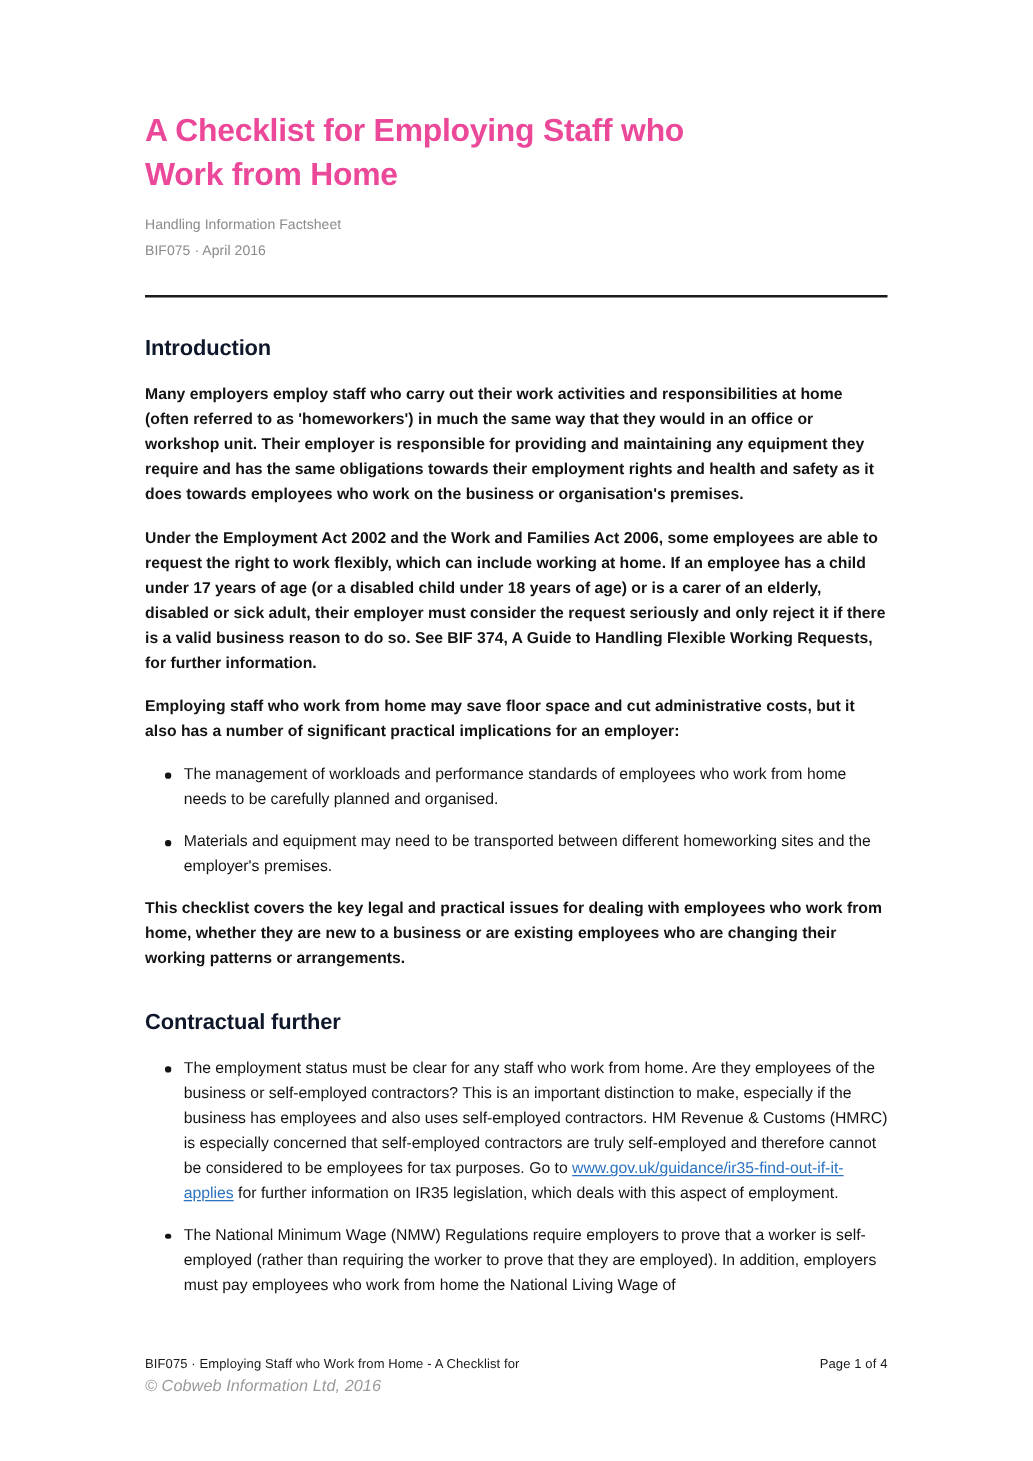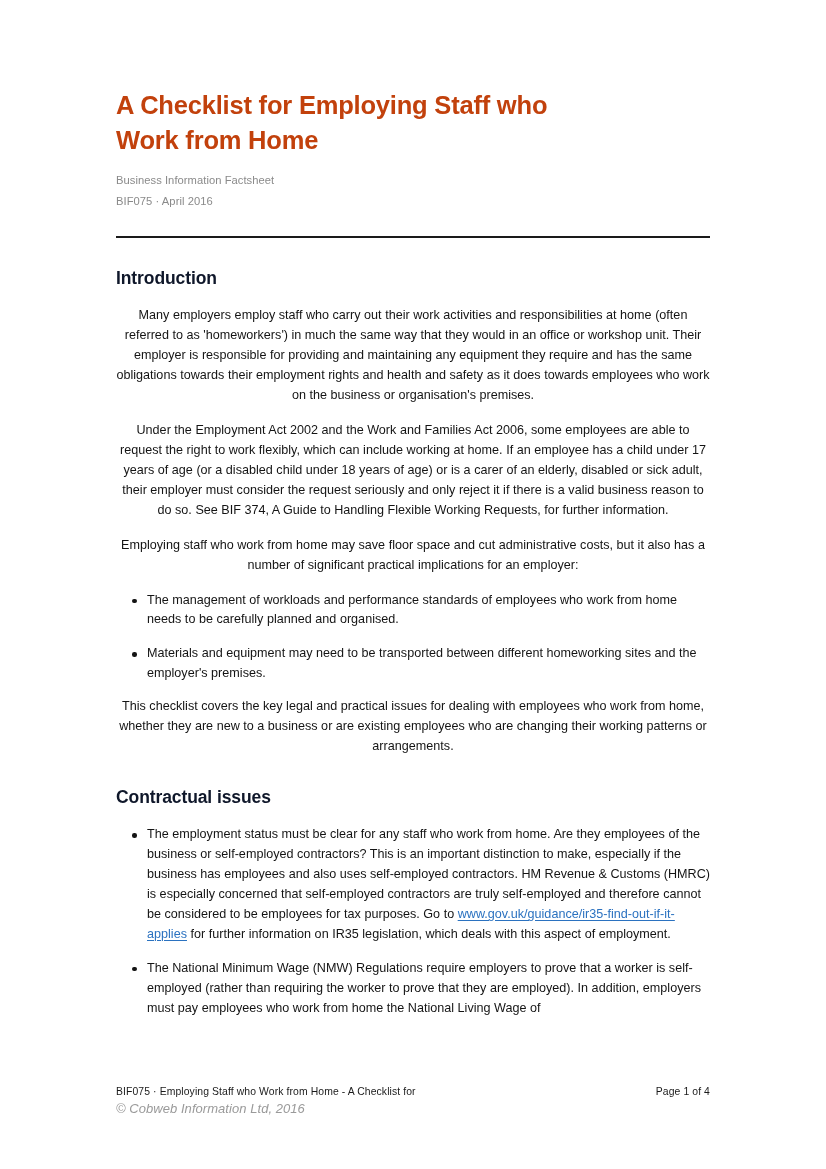--- a/index.html
+++ b/index.html
@@ -26,21 +26,21 @@
 
   
   .masthead {
     padding-top: 88px;
   }
   .doc-title {
     font-size: 25.5px;
     font-weight: bold;
     line-height: 1.36;
     letter-spacing: -0.2px;
-    color: #c2410c;
+    color: #ec4899;
     margin: 0;
     max-width: 480px;
   }
   .doc-subtitle {
     font-size: 11.2px;
     color: #8a8a8a;
     margin-top: 15px;
     line-height: 1.55;
     letter-spacing: 0.05px;
   }
@@ -71,21 +71,22 @@
   }
   h2.section-heading.spaced {
     margin-top: 30px;
   }
   p.para {
     font-size: 12.6px;
     line-height: 1.585;
     margin: 0 0 15px 0;
     color: #141414;
     letter-spacing: 0.01px;
-    text-align: center;
+    text-align: left;
+    font-weight: bold;
   }
   ul.bullets {
     list-style: none;
     margin: 0 0 13px 0;
     padding: 0;
   }
   ul.bullets li {
     position: relative;
     padding-left: 31px;
     font-size: 12.6px;
@@ -144,21 +145,21 @@
     letter-spacing: 0.05px;
   }
 </style>
 </head>
 <body>
 
 <div class="page">
 
   <header class="masthead">
     <h1 class="doc-title">A Checklist for Employing Staff who Work from Home</h1>
-    <div class="doc-subtitle">Business Information Factsheet</div>
+    <div class="doc-subtitle">Handling Information Factsheet</div>
     <div class="doc-ref">BIF075 · April 2016</div>
     <hr class="rule">
   </header>
 
   <main class="content">
 
     <section>
       <h2 class="section-heading">Introduction</h2>
 
       <p class="para">Many employers employ staff who carry out their work activities and responsibilities at home (often referred to as 'homeworkers') in much the same way that they would in an office or workshop unit. Their employer is responsible for providing and maintaining any equipment they require and has the same obligations towards their employment rights and health and safety as it does towards employees who work on the business or organisation's premises.</p>
@@ -167,21 +168,21 @@
 
       <ul class="bullets">
         <li>The management of workloads and performance standards of employees who work from home needs to be carefully planned and organised.</li>
         <li>Materials and equipment may need to be transported between different homeworking sites and the employer's premises.</li>
       </ul>
 
       <p class="para">This checklist covers the key legal and practical issues for dealing with employees who work from home, whether they are new to a business or are existing employees who are changing their working patterns or arrangements.</p>
     </section>
 
     <section>
-      <h2 class="section-heading spaced">Contractual issues</h2>
+      <h2 class="section-heading spaced">Contractual further</h2>
 
       <ul class="bullets">
         <li><span>The employment status must be clear for any staff who work from home. Are they employees of the business or self-employed contractors? This is an important distinction to make, especially if the business has employees and also uses self-employed contractors. HM Revenue &amp; Customs (HMRC) is especially concerned that self-employed contractors are truly self-employed and therefore cannot be considered to be employees for tax purposes. Go to </span><a class="weblink" href="#">www.gov.uk/guidance/ir35-find-out-if-it-applies</a><span> for further information on IR35 legislation, which deals with this aspect of employment.</span></li>
         <li>The National Minimum Wage (NMW) Regulations require employers to prove that a worker is self-employed (rather than requiring the worker to prove that they are employed). In addition, employers must pay employees who work from home the National Living Wage of</li>
       </ul>
     </section>
 
   </main>
 </div>
 

